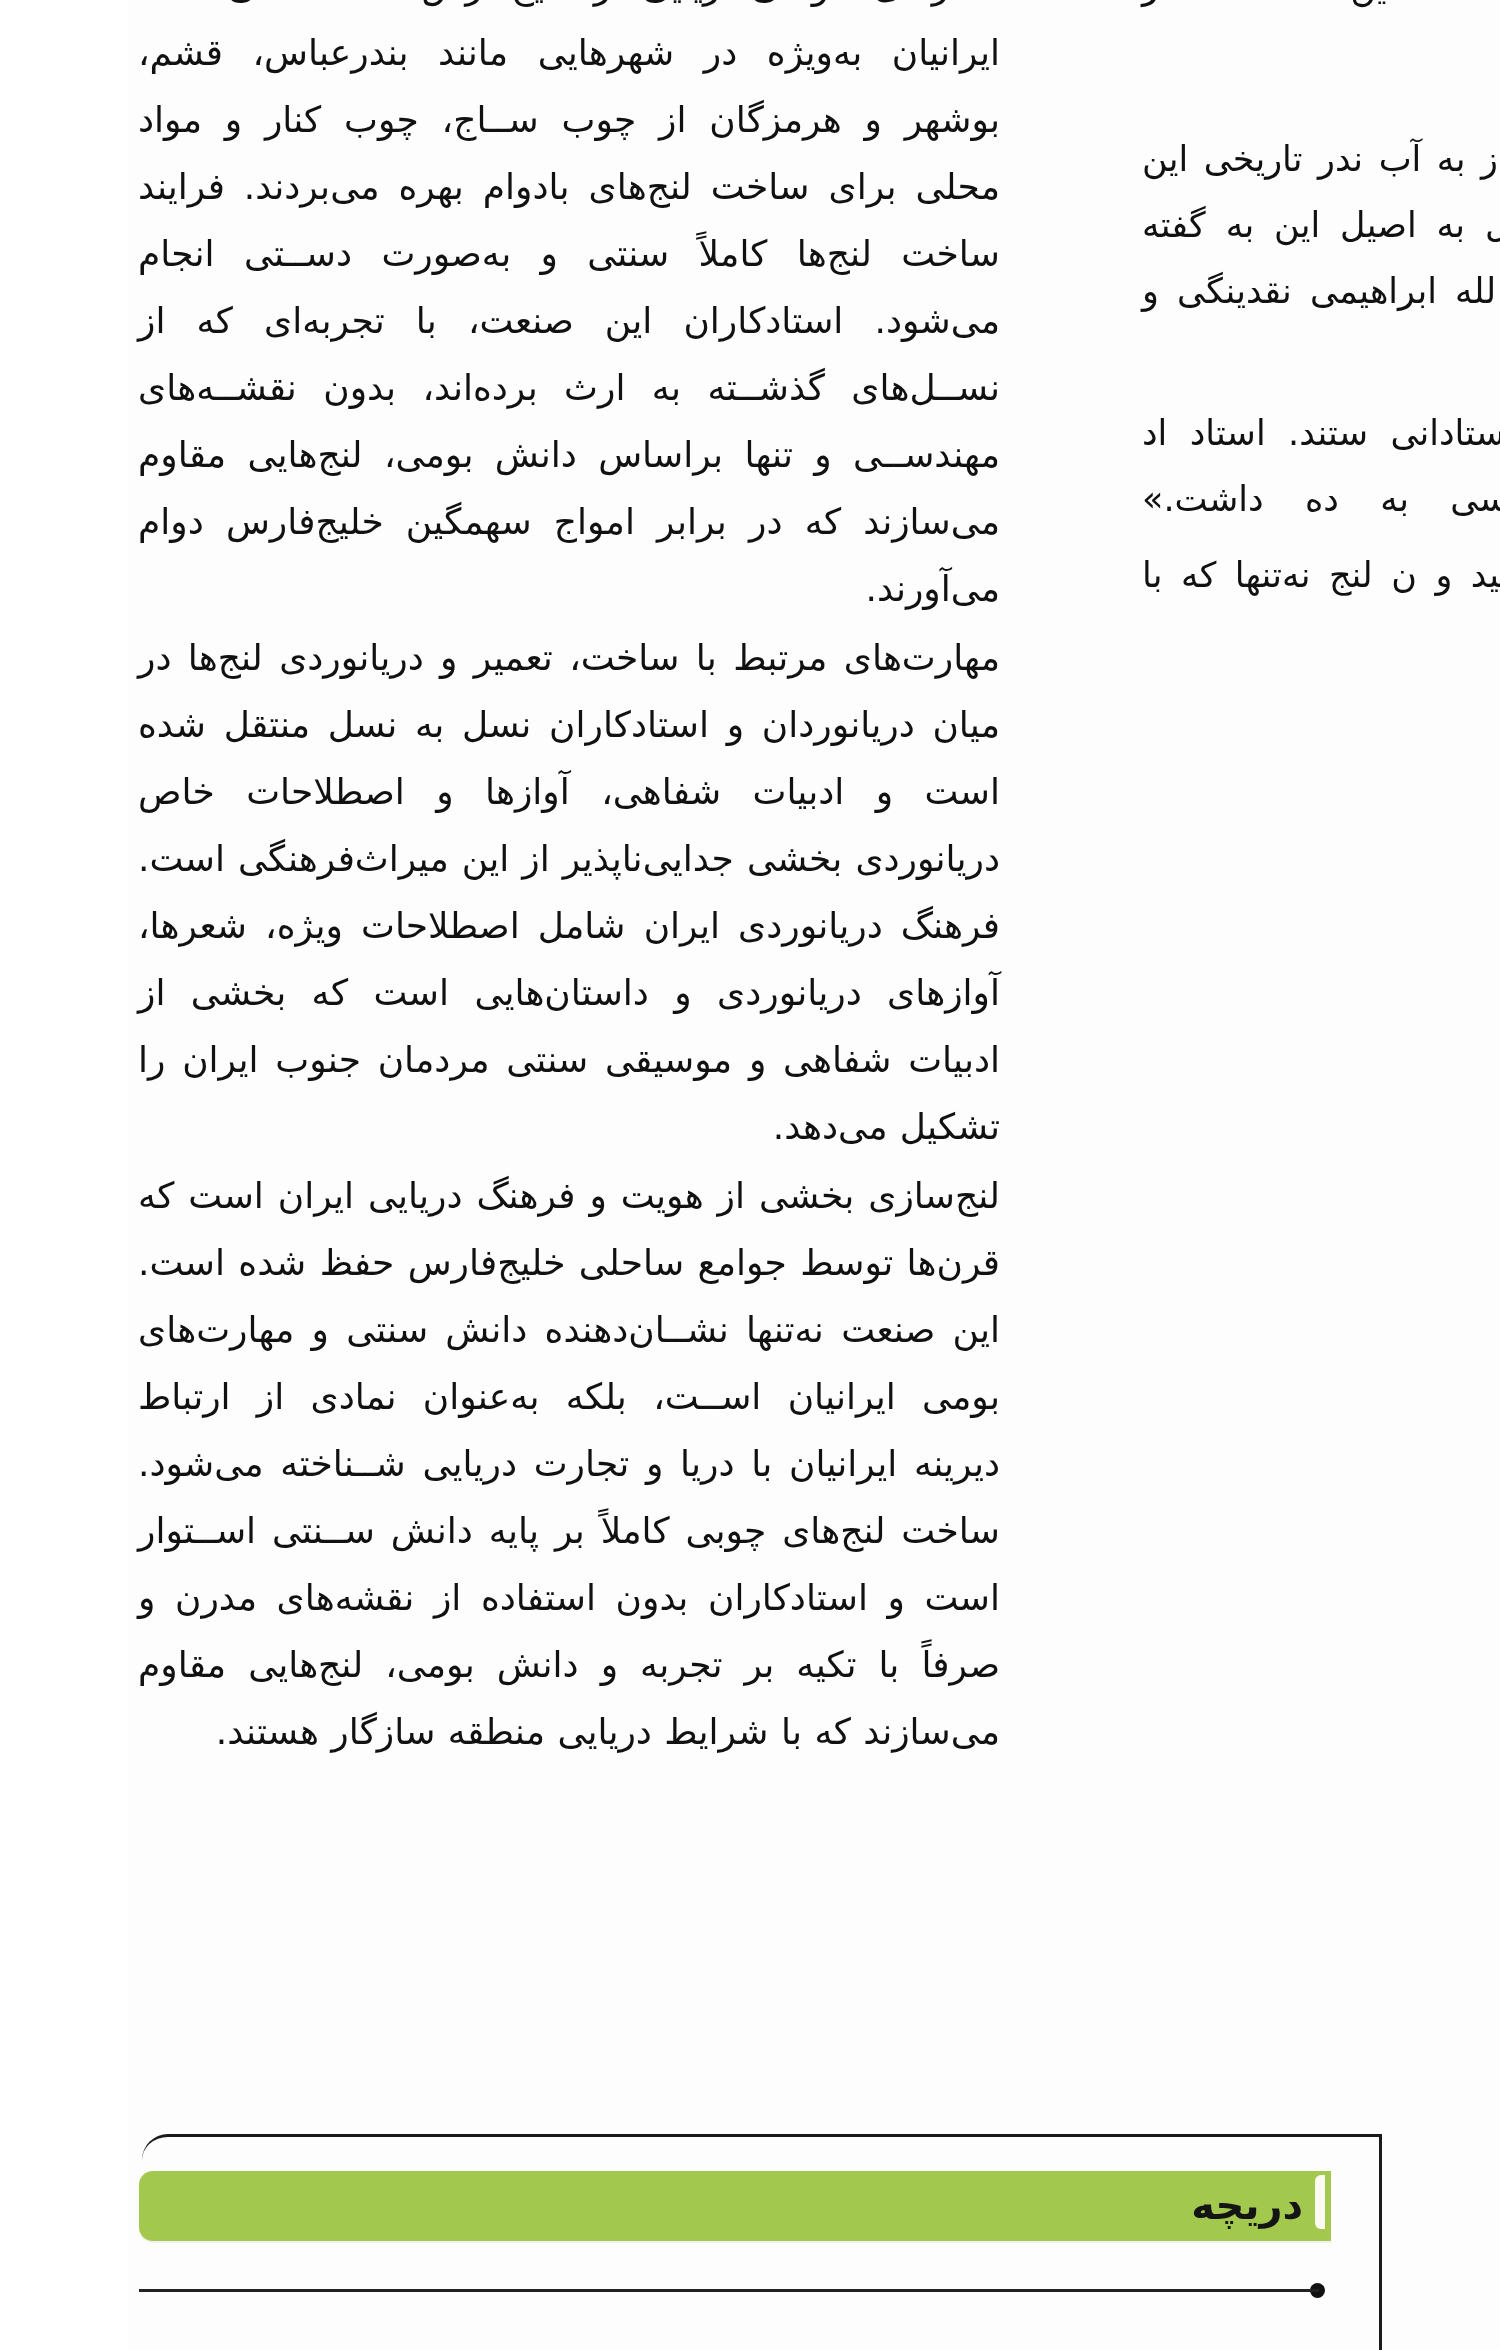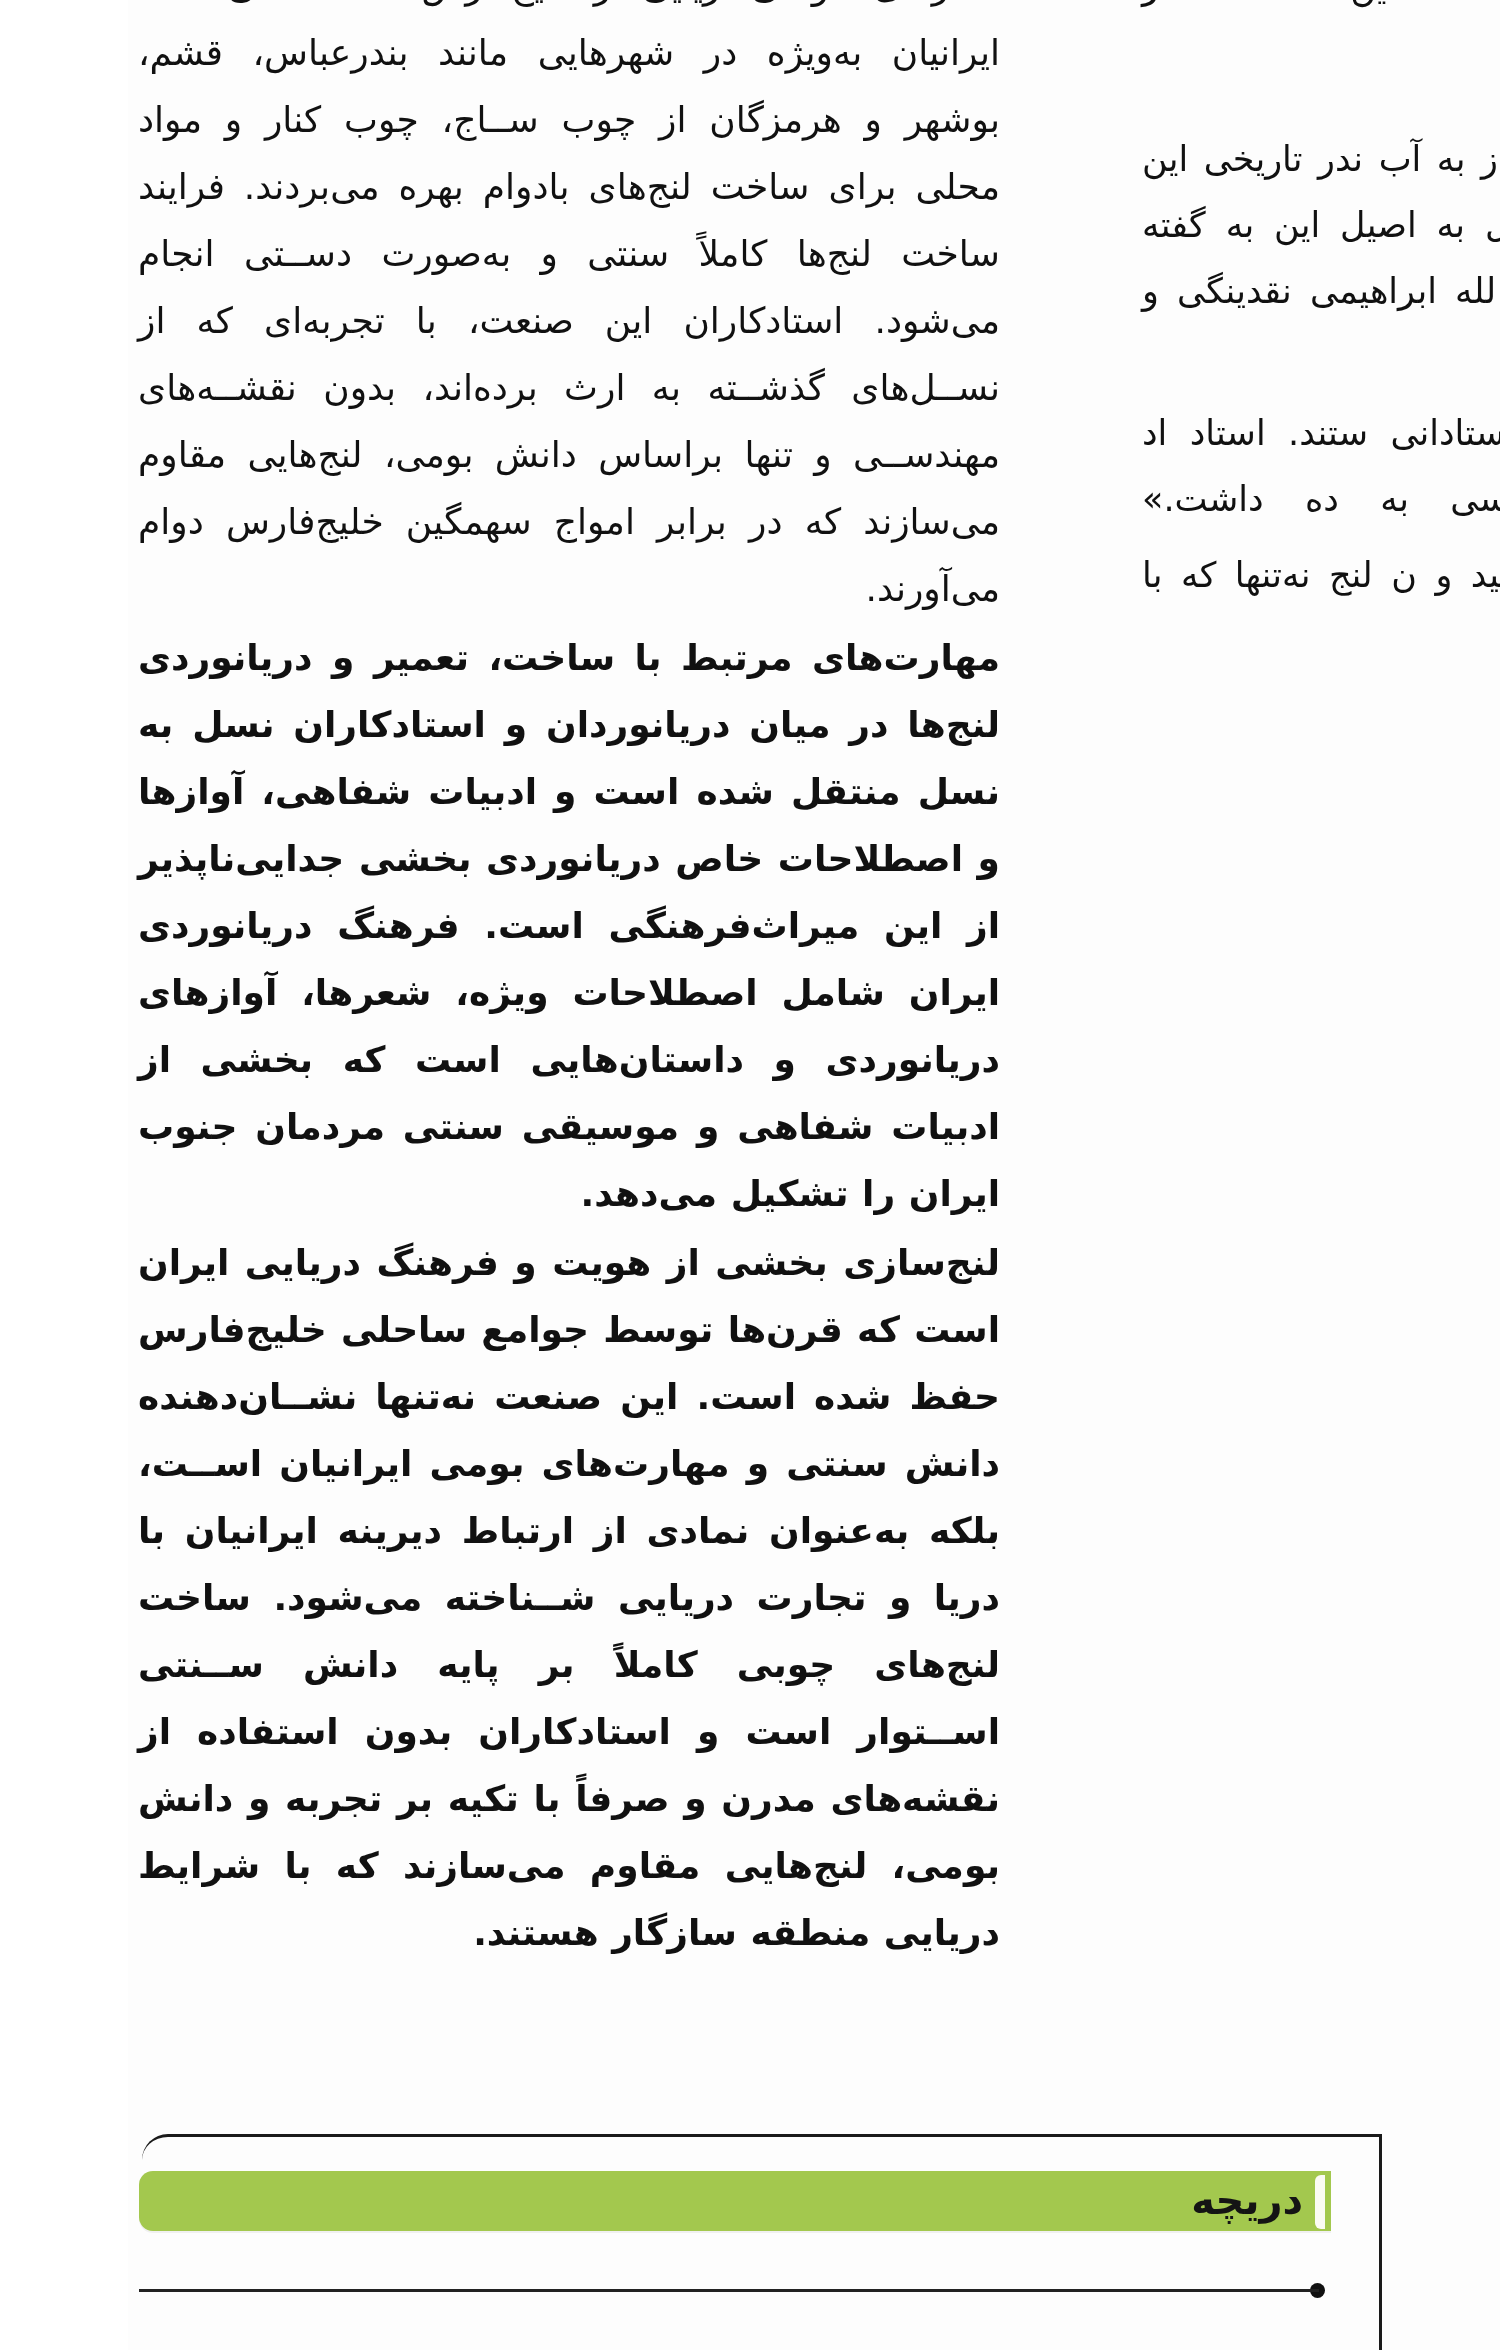--- a/index.html
+++ b/index.html
@@ -54,42 +54,42 @@
     direction: rtl;
   }
   .col-main .para {
     font-size: 36px;
     line-height: 67px;
     margin: 0;
     text-align: justify;
     text-justify: inter-word;
     word-spacing: 1px;
   }
-  .col-main .para + .para { margin-top: 2px; font-weight: bold; }
+  .col-main .para + .para { margin-top: 2px; }
 
   
   .panel {
     position: absolute;
     left: 142px;
     top: 2134px;
     width: 1240px;
     height: 260px;
     border: 3px solid #1a1a1a;
     border-radius: 26px 0 0 0;
     border-left: none;
     border-bottom: none;
     box-sizing: border-box;
     background: transparent;
   }
   .panel-banner {
     position: absolute;
     top: 34px;
     right: 48px;
     left: -3px;
-    height: 60px;
+    height: 70px;
     background: #a3c84e;
     border-radius: 14px 0 0 14px;
     box-shadow: 0 2px 0 rgba(0,0,0,0.05);
   }
   .panel-banner::before {
     
     content: "";
     position: absolute;
     top: 4px;
     right: 6px;

